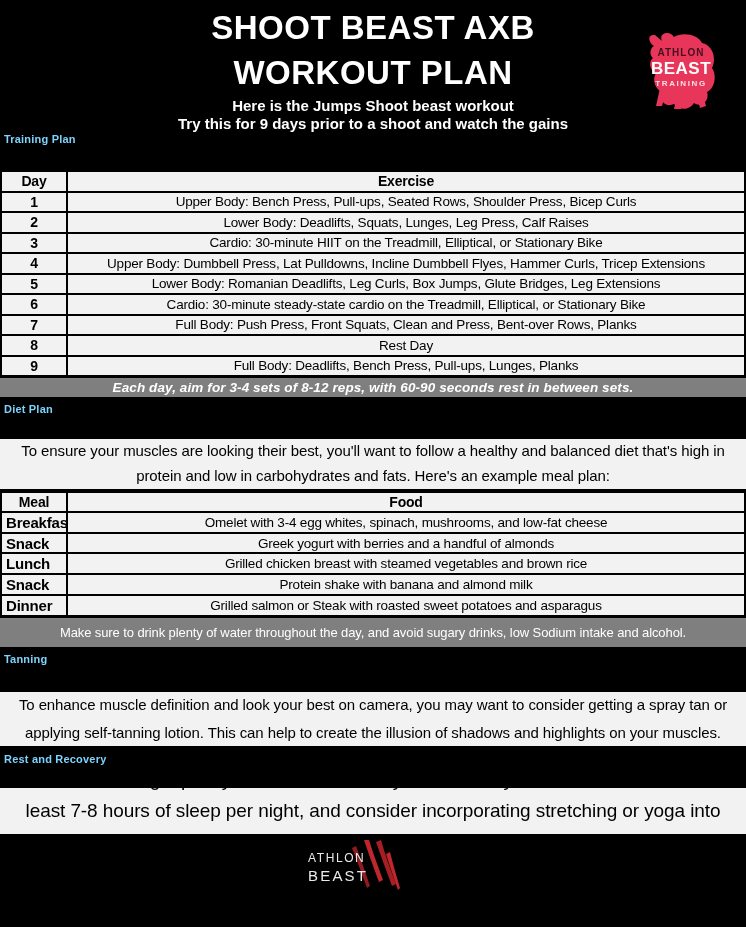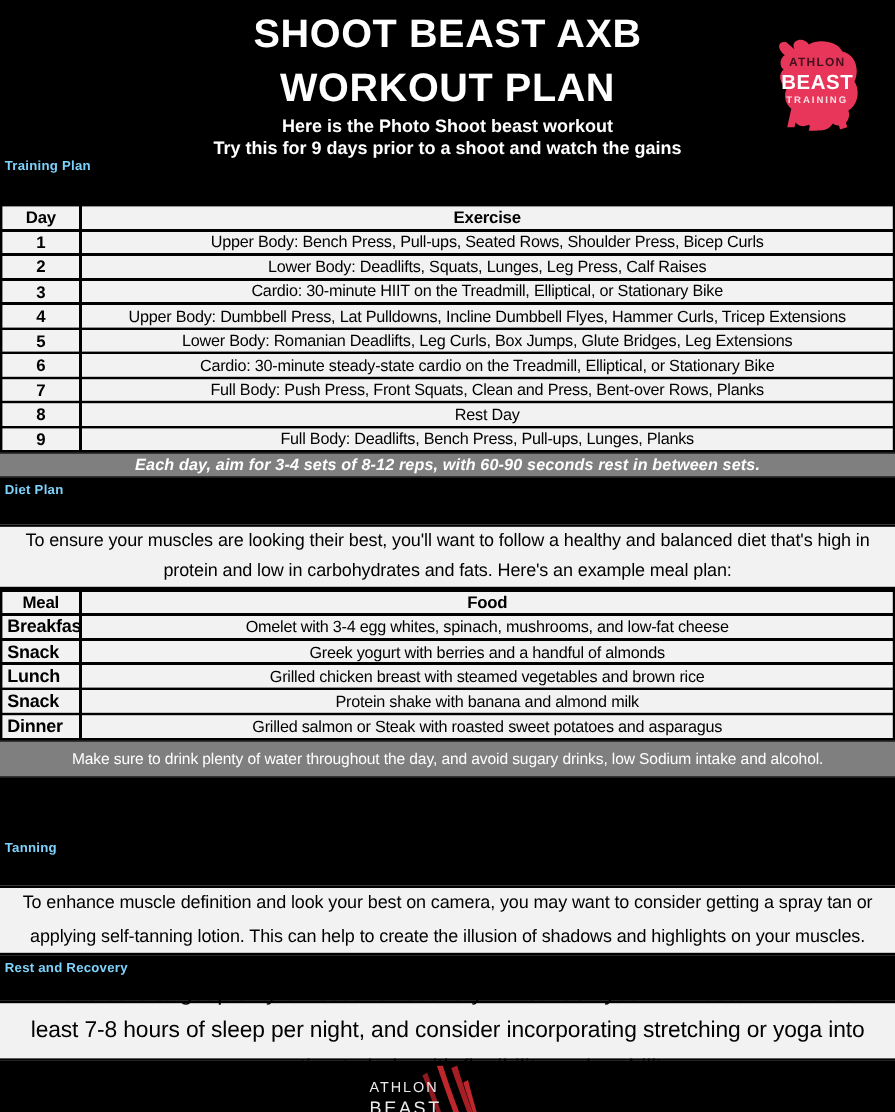--- a/index.html
+++ b/index.html
@@ -38,21 +38,21 @@
   .banner{
     height:21px;background:#ececec;color:#000;font-weight:bold;font-size:14px;
     text-align:center;line-height:20px;border-top:1px solid #000;border-bottom:2px solid #000;
     letter-spacing:.3px;
   }
 
   
   .sec-head{color:#7dd3fc;font-weight:bold;font-size:11px;padding:5px 4px 0 4px;letter-spacing:.2px;}
   .sec-head.training{height:42px;}
   .sec-head.diet{height:39px;}
-  .sec-head.tanning{height:42px;margin-top:48px;}
+  .sec-head.tanning{height:42px;}
   .sec-head.recovery{height:38px;}
 
   
   .tablewrap{overflow:hidden;background:#000;}
   .tablewrap.training{height:207px;}
   .tablewrap.diet{height:126px;}
   table{width:746px;height:100%;border-collapse:collapse;table-layout:fixed;}
   th,td{
     border:2px solid #000;background:var(--cell-bg);color:#000;
     font-size:13.5px;padding:0 6px;white-space:nowrap;overflow:hidden;
@@ -94,21 +94,21 @@
   .flogo-text .fl2{display:block;font-size:15px;color:#eaeaea;letter-spacing:2.2px;padding-top:4px;}
 </style>
 </head>
 <body>
 
 <div class="page">
 
   <div class="header">
     <div class="title l1">SHOOT BEAST AXB</div>
     <div class="title l2">WORKOUT PLAN</div>
-    <div class="subtitle s1">Here is the Photo Shoot beast workout</div>
+    <div class="subtitle s1">Here is the Jumps Shoot beast workout</div>
     <div class="subtitle s2">Try this for 9 days prior to a shoot and watch the gains</div>
 
     <div class="logo-top">
       <svg width="70" height="78" viewBox="0 0 70 78" aria-hidden="true">
         <path fill="#e8355a" d="M8,14 C2,10 1,2 9,3 L16,9 C12,1 24,-2 28,5 C36,0 52,2 56,11 C66,13 71,25 66,36 C71,43 69,56 61,60 C64,69 55,76 48,71 C44,78 33,79 28,72 C20,76 13,69 16,60 C9,57 6,48 10,41 C4,39 2,30 7,26 C3,23 4,16 8,14 Z"></path>
         <path fill="#e8355a" d="M14,56 L10,74 L16,74 L20,60 Z M50,60 L54,76 L60,74 L56,58 Z M30,68 L28,77 L35,77 L36,69 Z"></path>
       </svg>
       <div class="logo-text">
         <span class="lt1">ATHLON</span>
         <span class="lt2">BEAST</span>

